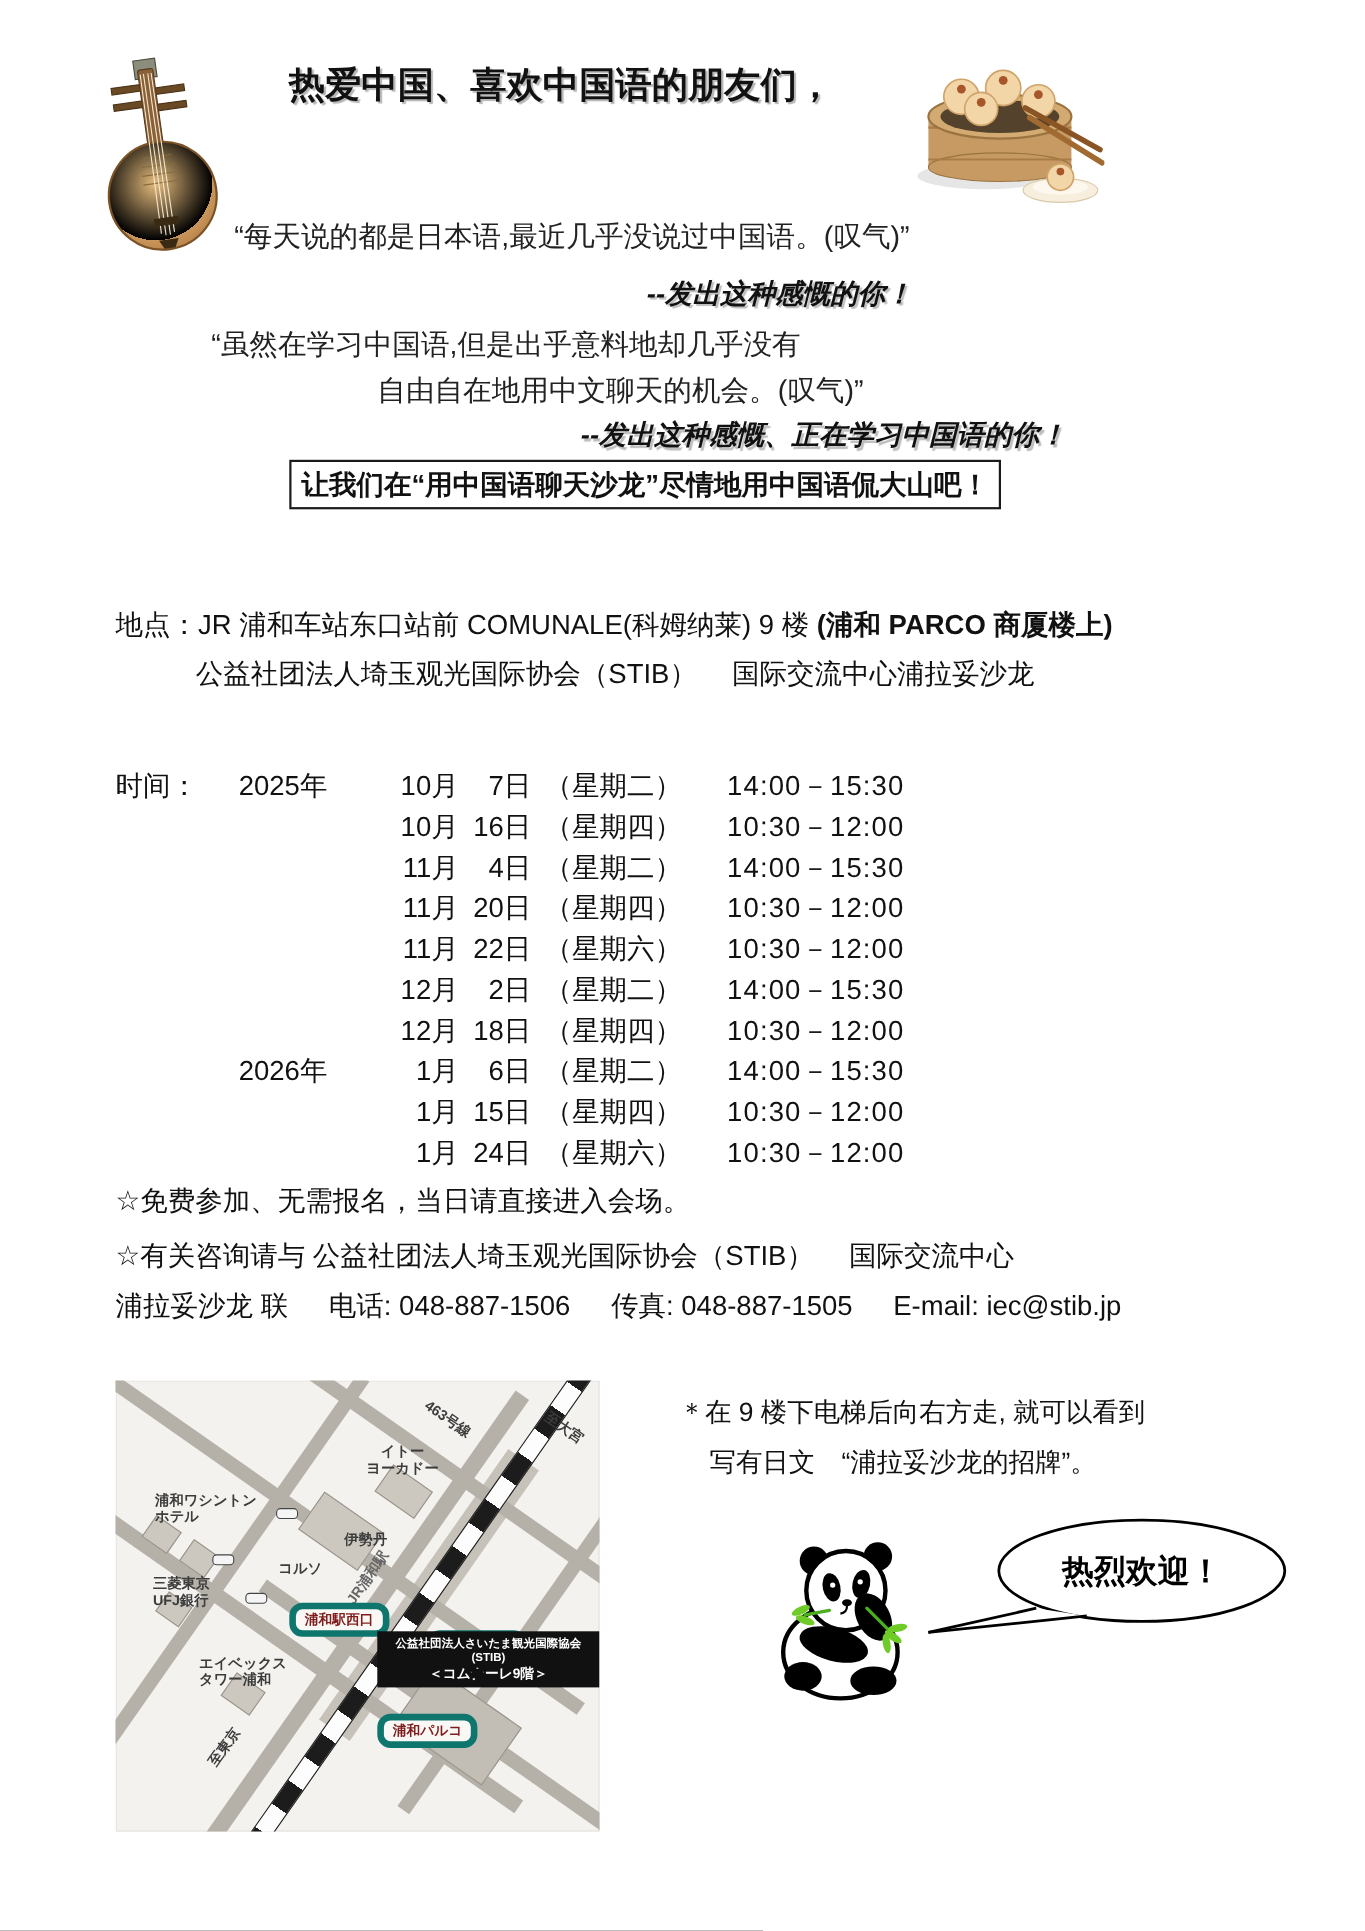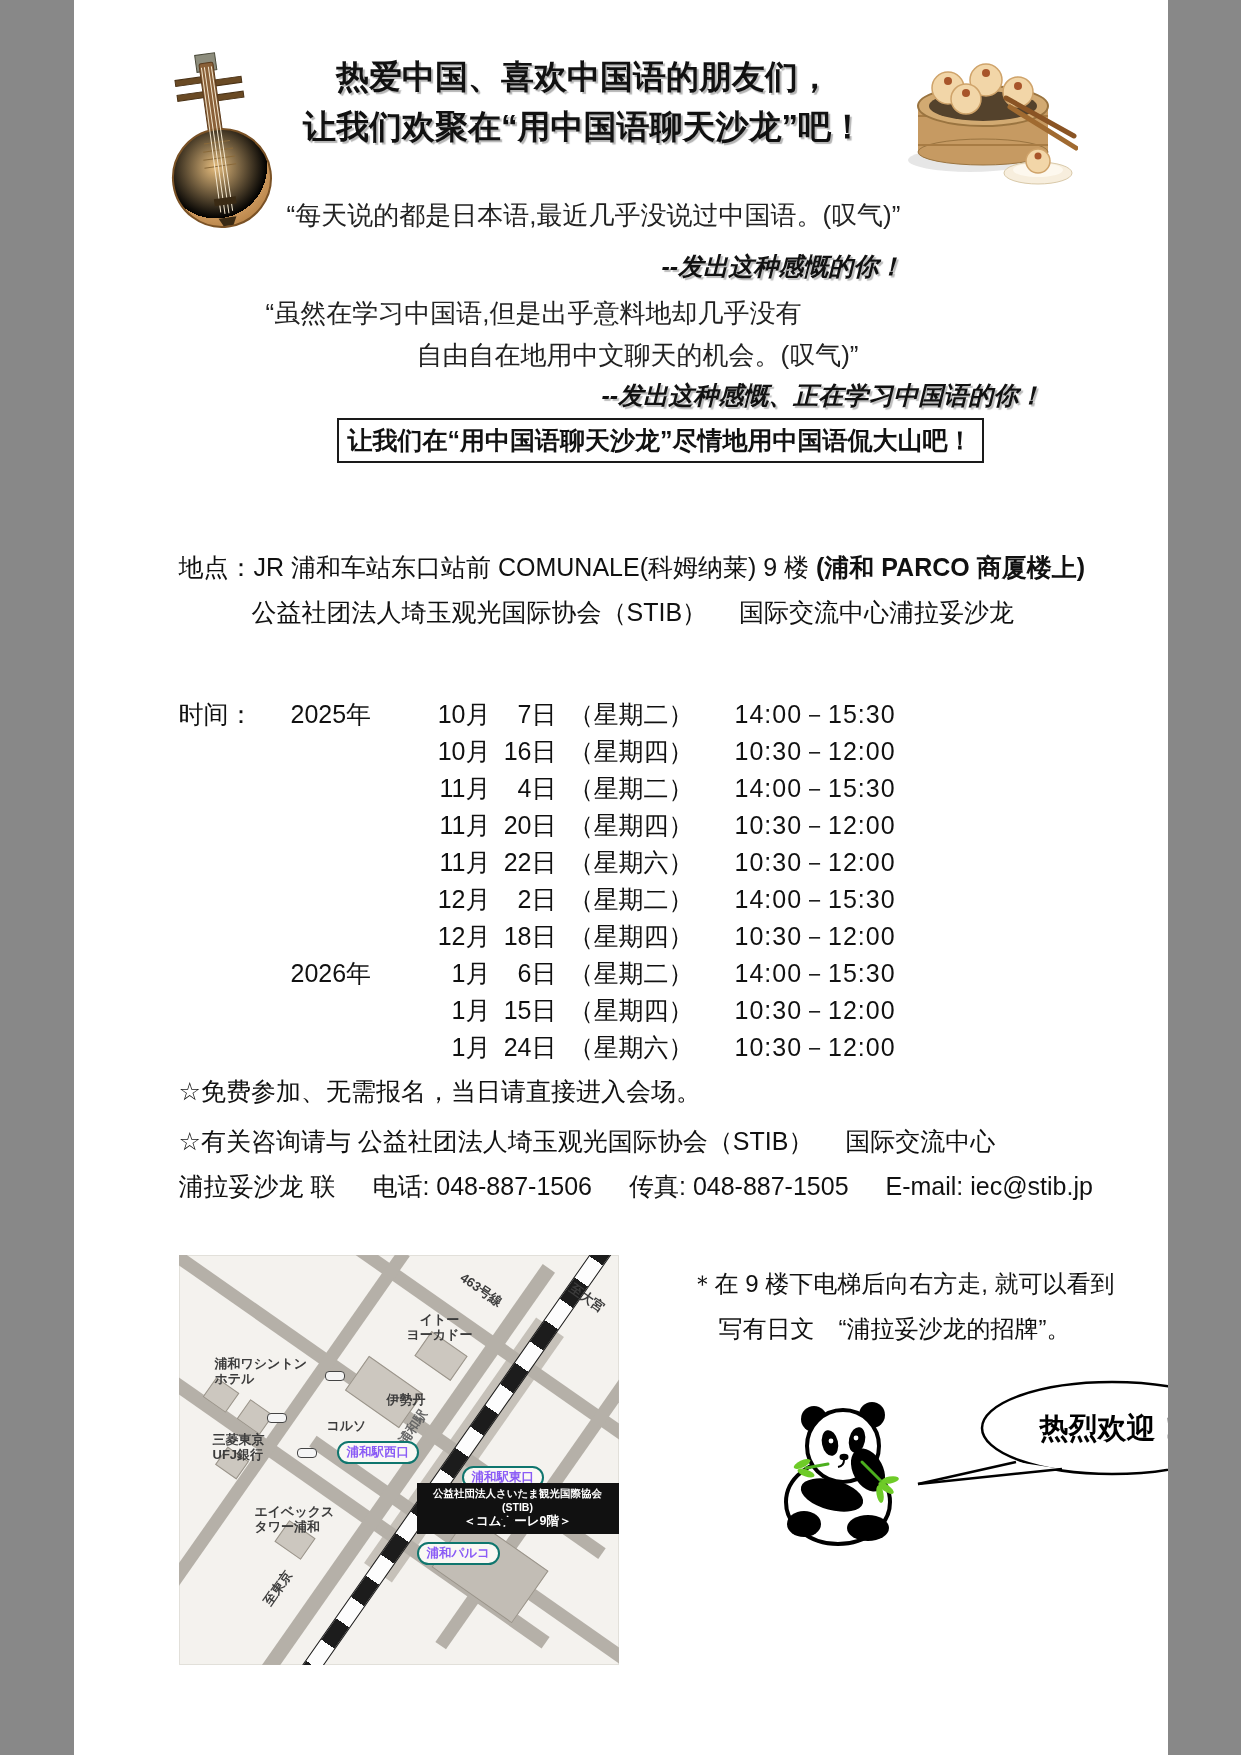--- a/index.html
+++ b/index.html
@@ -1,17 +1,17 @@
 <!DOCTYPE html>
 <html><head>
 <meta charset="utf-8">
 <style>
   html,body{margin:0;padding:0;background:#888;}
   .page{
-    position:relative;width:1094px;height:1755px;margin:0 auto;background:#ffffff;
+    position:relative;width:1241px;height:1755px;margin:0 auto;background:#ffffff;
     font-family:"Liberation Sans","DejaVu Sans",sans-serif;color:#111;overflow:hidden;
   }
   .abs{position:absolute;white-space:nowrap;}
   
   .title{left:150px;top:52px;width:720px;text-align:center;font-size:33px;font-weight:bold;
          line-height:50px;text-shadow:2px 2px 1px #b5b5b5;}
   
   .quote{font-size:26px;color:#222;}
   .reply{font-size:25px;font-weight:bold;font-style:italic;text-shadow:2px 2px 1px #bdbdbd;}
   .banner{left:263px;top:418px;border:2px solid #1a1a1a;padding:4px 9px;font-size:25px;
@@ -32,22 +32,22 @@
   .map{position:absolute;left:105px;top:1255px;width:440px;height:410px;background:#f4f2ee;
        overflow:hidden;box-shadow:0 0 0 1px #e2e0da inset;}
   .road,.rail,.bld,.plat{position:absolute;}
   .road{background:#b5b0a8;}
   .plat{background:#c6c1b9;}
   .rail{background:repeating-linear-gradient(90deg,#1c1c1c 0 26px,#fdfdfd 26px 52px);
         border:1px solid #1c1c1c;}
   .bld{background:#ccc7bf;border:1px solid #9a948a;transform:rotate(35deg);}
   .mlabel{position:absolute;font-size:13px;font-weight:bold;color:#3c3c3c;line-height:1.15;
           white-space:nowrap;}
-  .pill{position:absolute;background:#faf8f4;border:2px solid #0f766e;border-radius:12px;
-        font-size:12.5px;font-weight:bold;color:#8b5cf6;padding:1px 8px;white-space:nowrap;}
+  .pill{position:absolute;background:#faf8f4;border:6px solid #0f766e;border-radius:12px;
+        font-size:12.5px;font-weight:bold;color:#7f1d1d;padding:1px 8px;white-space:nowrap;margin-top:16px;}
   .stib-box{position:absolute;left:238px;top:228px;width:198px;background:#111;color:#fff;
             text-align:center;padding:4px 2px;font-weight:bold;}
   .stib-box .l1{font-size:10.5px;display:block;}
   .stib-box .l2{font-size:12.5px;display:block;}
   .stib-tail{position:absolute;left:322px;top:262px;width:0;height:0;
              border-left:7px solid transparent;border-right:7px solid transparent;
              border-top:14px solid #111;}
   .signal{position:absolute;width:18px;height:8px;background:#f5f5f5;border:1px solid #444;
           border-radius:4px;}
   
@@ -114,21 +114,20 @@
     <line x1="106" y1="50" x2="174" y2="88" stroke="#8a5424" stroke-width="5" stroke-linecap="round"></line>
     <line x1="110" y1="59" x2="176" y2="100" stroke="#a06a30" stroke-width="5" stroke-linecap="round"></line>
     <ellipse cx="138" cy="125" rx="34" ry="11" fill="#f7eedd" stroke="#d9c9a9"></ellipse>
     <ellipse cx="138" cy="122" rx="25" ry="7" fill="#fdf8ee"></ellipse>
     <circle cx="138" cy="113" r="12" fill="#f2d6a8" stroke="#cfa36a" stroke-width="1.5"></circle>
     <circle cx="138" cy="108" r="3.5" fill="#a8552a"></circle>
   </svg>
 
   <div class="abs title">
     <div>热爱中国、喜欢中国语的朋友们，</div>
-    <div>让我们欢聚在“用中国语聊天沙龙”吧！</div>
   </div>
 
   <div class="abs quote" style="left:213px;top:198px;">“每天说的都是日本语,最近几乎没说过中国语。(叹气)”</div>
   <div class="abs reply" style="left:588px;top:250px;">--发出这种感慨的你！</div>
   <div class="abs quote" style="left:192px;top:296px;">“虽然在学习中国语,但是出乎意料地却几乎没有</div>
   <div class="abs quote" style="left:343px;top:338px;">自由自在地用中文聊天的机会。(叹气)”</div>
   <div class="abs reply" style="left:528px;top:379px;">--发出这种感慨、正在学习中国语的你！</div>
   <div class="abs banner">让我们在“用中国语聊天沙龙”尽情地用中国语侃大山吧！</div>
 
   <div class="abs bodyline" style="left:105px;top:551px;">

